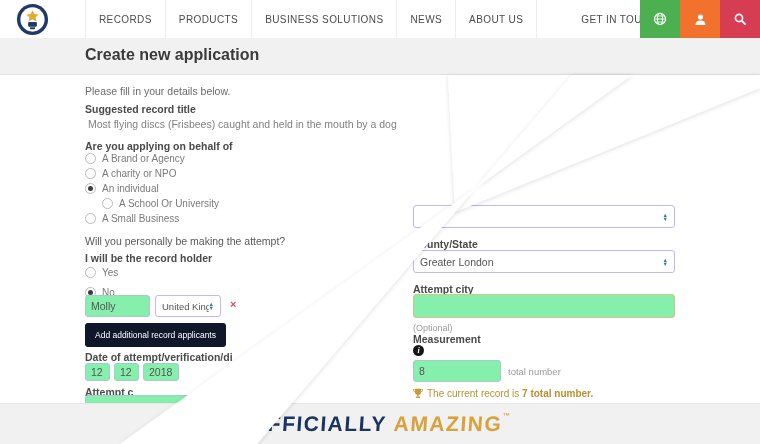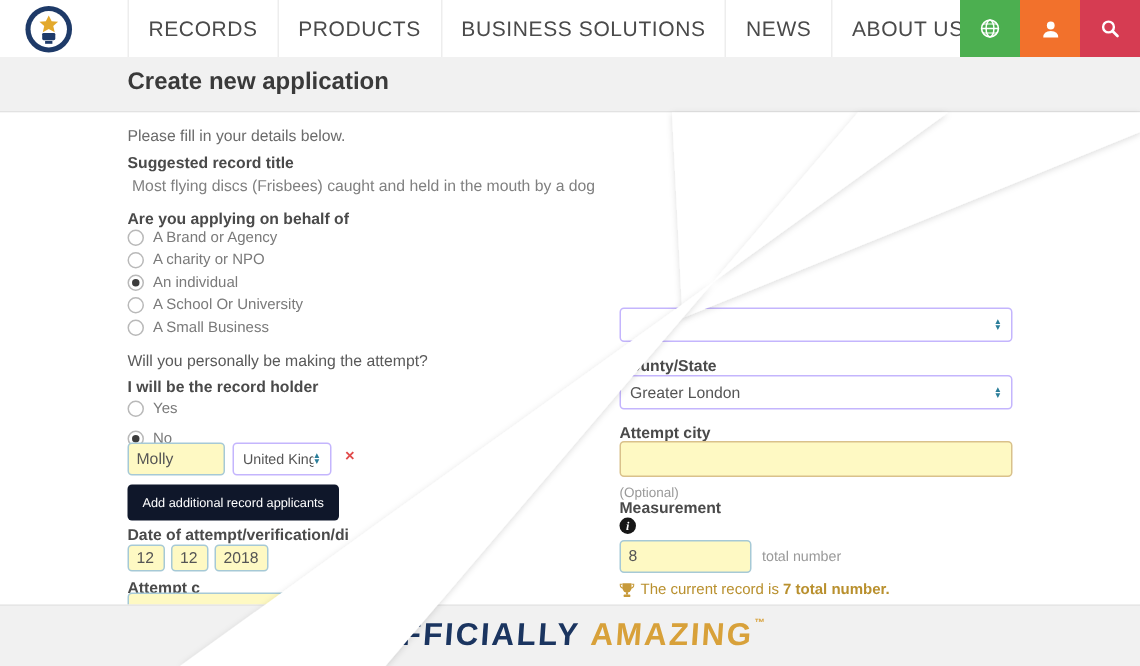--- a/index.html
+++ b/index.html
@@ -7,21 +7,21 @@
   .page {
     position:relative; width:760px; height:444px; overflow:hidden;
     font-family:"Liberation Sans", sans-serif; background:#fff;
     -webkit-font-smoothing:antialiased;
   }
   
   .navbar { position:absolute; top:0; left:0; width:760px; height:38px; background:#fff; z-index:60; }
   .logo { position:absolute; left:16px; top:3px; width:33px; height:33px; }
   .nav-menu { position:absolute; left:85px; top:0; height:38px; display:flex; align-items:stretch; }
   .nav-item {
-    display:flex; align-items:center; padding:0 13px; font-size:14px; letter-spacing:.4px;
+    display:flex; align-items:center; padding:0 13px; font-size:10px; letter-spacing:.4px;
     color:#4a4a4a; border-left:1px solid #ededed; cursor:pointer; white-space:nowrap;
   }
   .nav-item:last-child { border-right:5px solid #84cc16;padding-left:44px; }
   .nav-actions { position:absolute; right:0; top:0; height:38px; display:flex; }
   .nav-action { width:40px; height:38px; display:flex; align-items:center; justify-content:center; cursor:pointer; }
   .nav-action.globe { background:#4caf50; }
   .nav-action.user { background:#f2712c; }
   .nav-action.search { background:#d63c52; }
   
   .heading-band {
@@ -38,21 +38,21 @@
   .radio-row { display:flex; align-items:center; gap:6px; cursor:pointer; }
   .radio {
     width:11px; height:11px; border-radius:50%; border:1px solid #b9b9b9; background:#fff;
     position:relative; flex:0 0 auto;
   }
   .radio.checked::after {
     content:""; position:absolute; left:2px; top:2px; width:5px; height:5px; border-radius:50%; background:#3c3c3c;
   }
   .radio-label { font-size:10px; color:#7a7a7a; }
   .tb {
-    border:1px solid #a6c9d6; border-radius:3px; background:#fef9c3; font-size:10.5px; color:#555;
+    border:1px solid #a6c9d6; border-radius:3px; background:#86efac; font-size:10.5px; color:#555;
     padding:2px 5px; font-family:"Liberation Sans", sans-serif; outline:none;
   }
   .sel {
     border:1px solid #c4b5fd; border-radius:3px; background:#fff; font-size:10.5px; color:#555;
     display:flex; align-items:center; justify-content:space-between; padding:0 6px; cursor:pointer;
   }
   .stepper { display:flex; flex-direction:column; line-height:4px; font-size:5.5px; color:#2a7d99; }
   .btn-teal {
     background:#0f172a; color:#fff; border:none; border-radius:3px; font-size:8.5px;
     padding:0 10px; height:24px; cursor:pointer; font-family:"Liberation Sans", sans-serif;
@@ -141,21 +141,21 @@
       <span class="radio-label">A Brand or Agency</span>
     </div>
     <div class="abs radio-row" style="left:85px; top:93px;">
       <span class="radio"></span>
       <span class="radio-label">A charity or NPO</span>
     </div>
     <div class="abs radio-row" style="left:85px; top:108px;">
       <span class="radio checked"></span>
       <span class="radio-label">An individual</span>
     </div>
-    <div class="abs radio-row" style="left:85px; top:123px;">
+    <div class="abs radio-row" style="left:102px; top:123px;">
       <span class="radio"></span>
       <span class="radio-label">A School Or University</span>
     </div>
     <div class="abs radio-row" style="left:85px; top:138px;">
       <span class="radio"></span>
       <span class="radio-label">A Small Business</span>
     </div>
 
     <div class="abs txt" style="left:85px; top:160px; color:#595959;">Will you personally be making the attempt?</div>
     <div class="abs lbl" style="left:85px; top:177px;">I will be the record holder</div>

